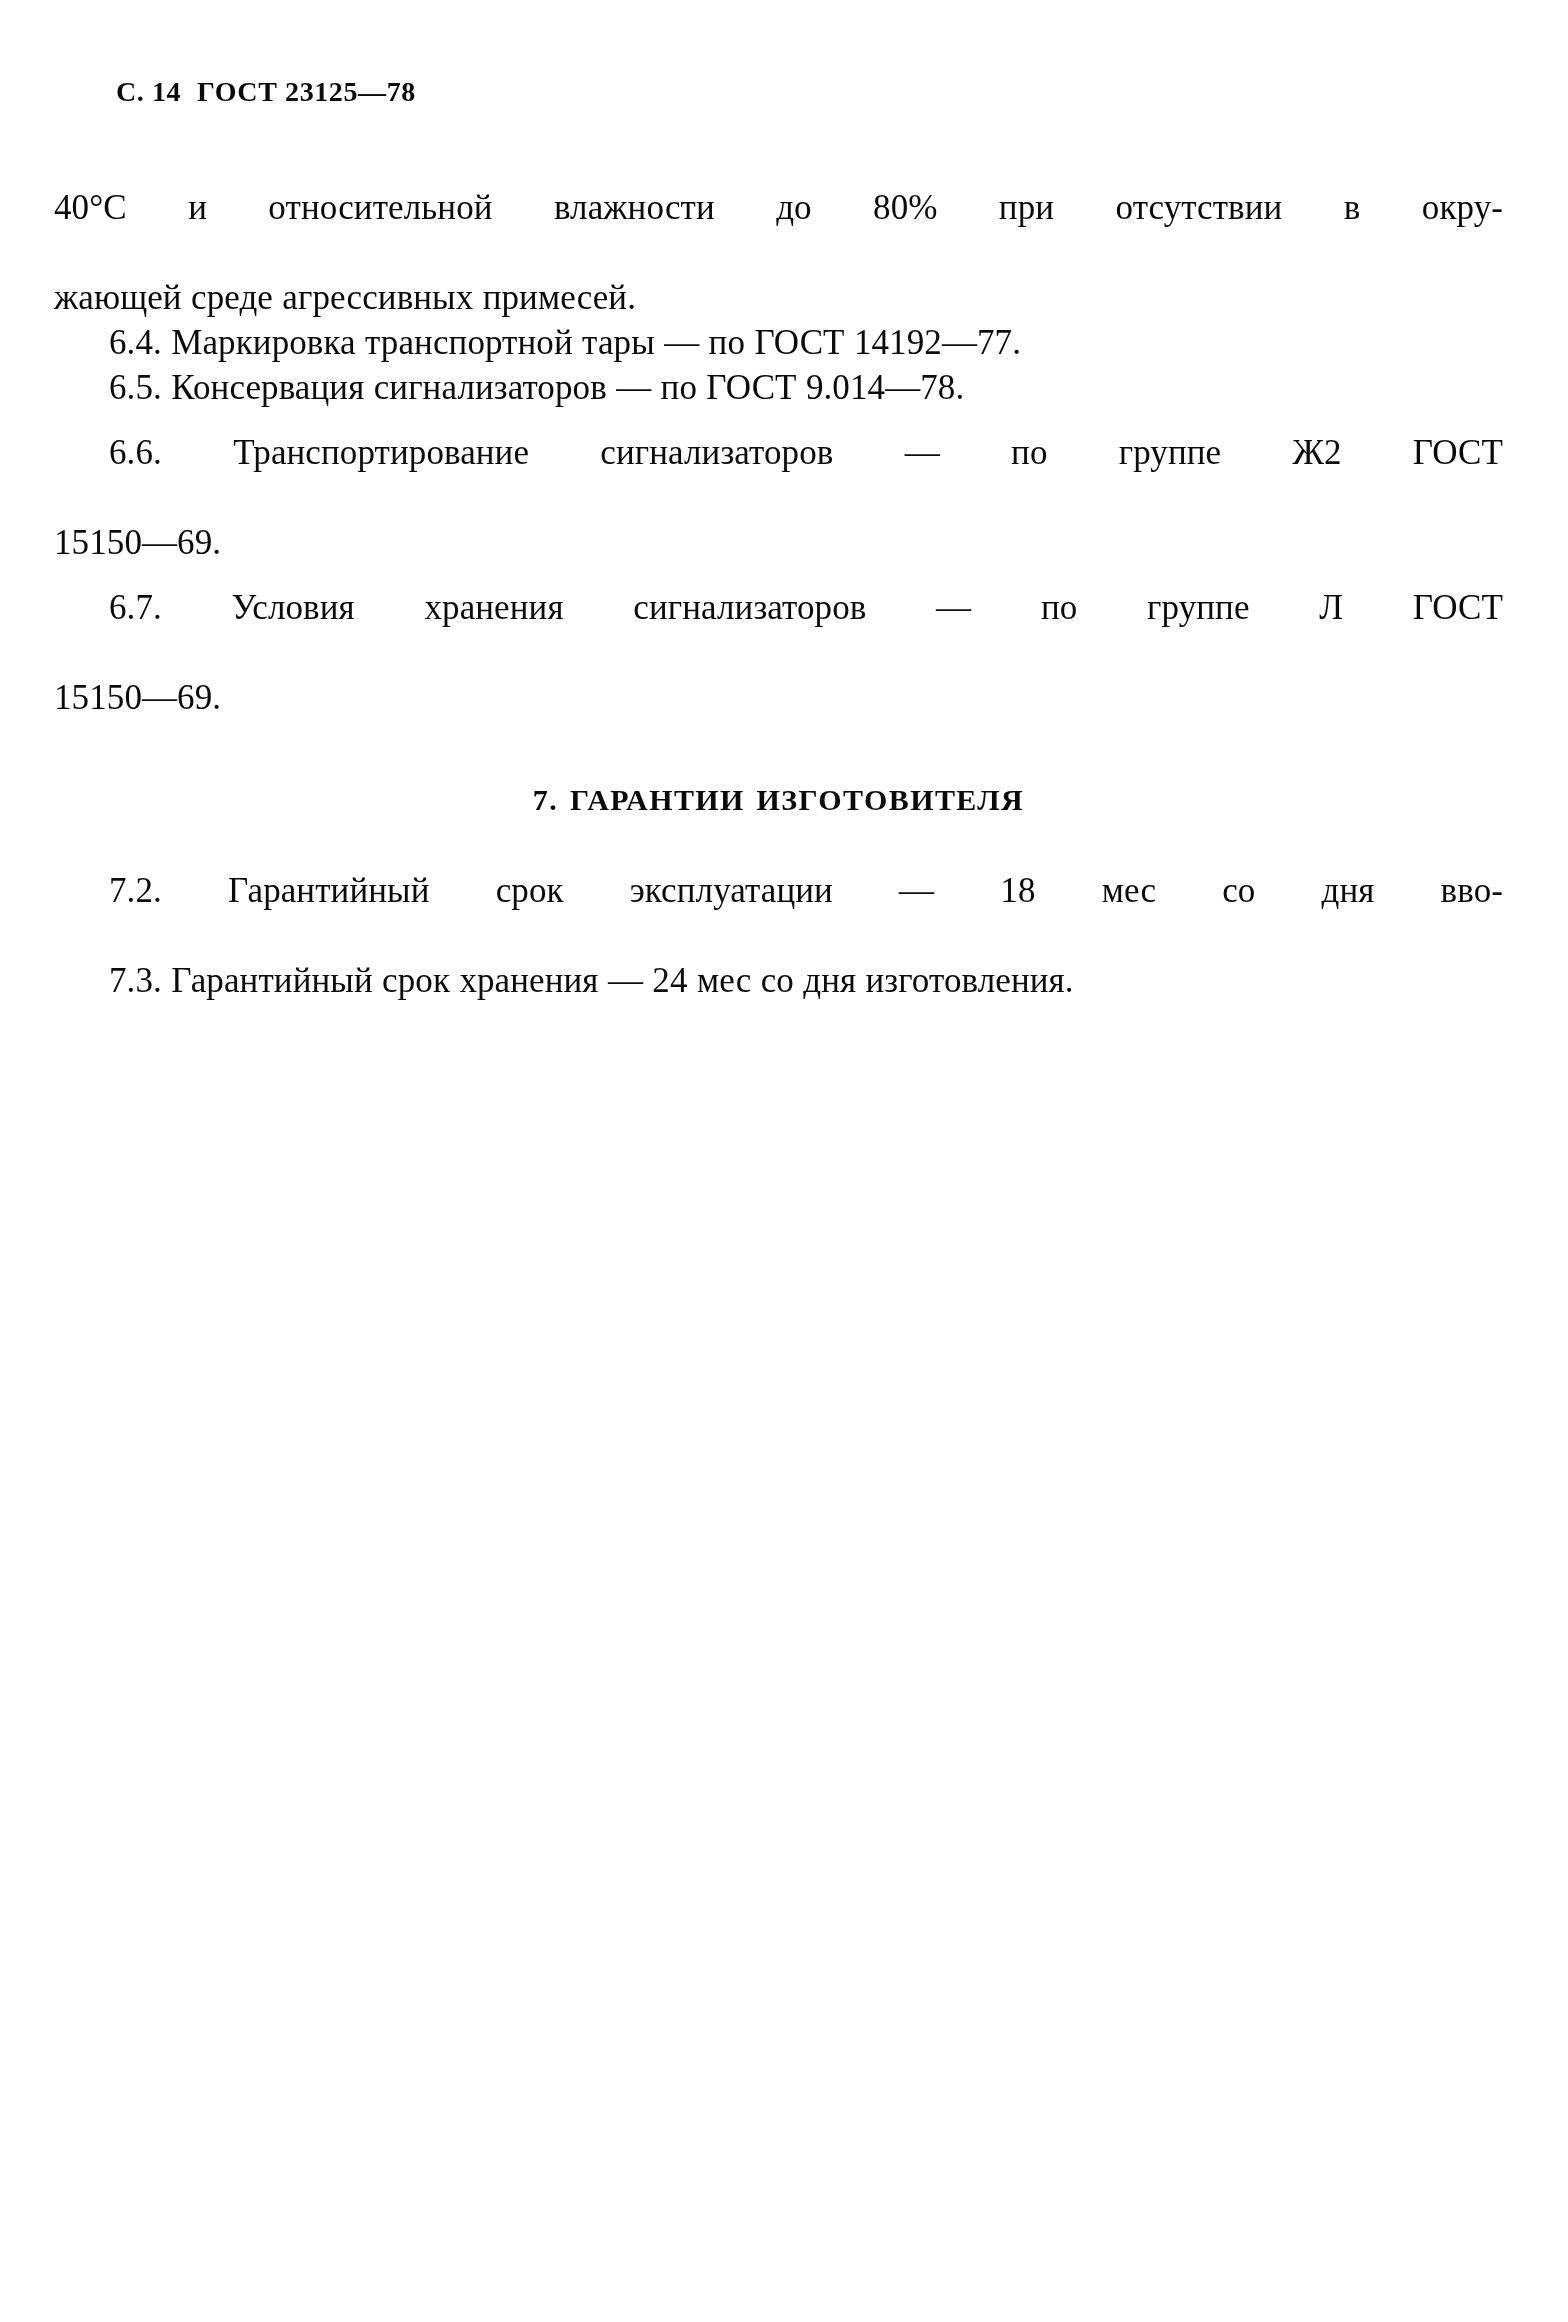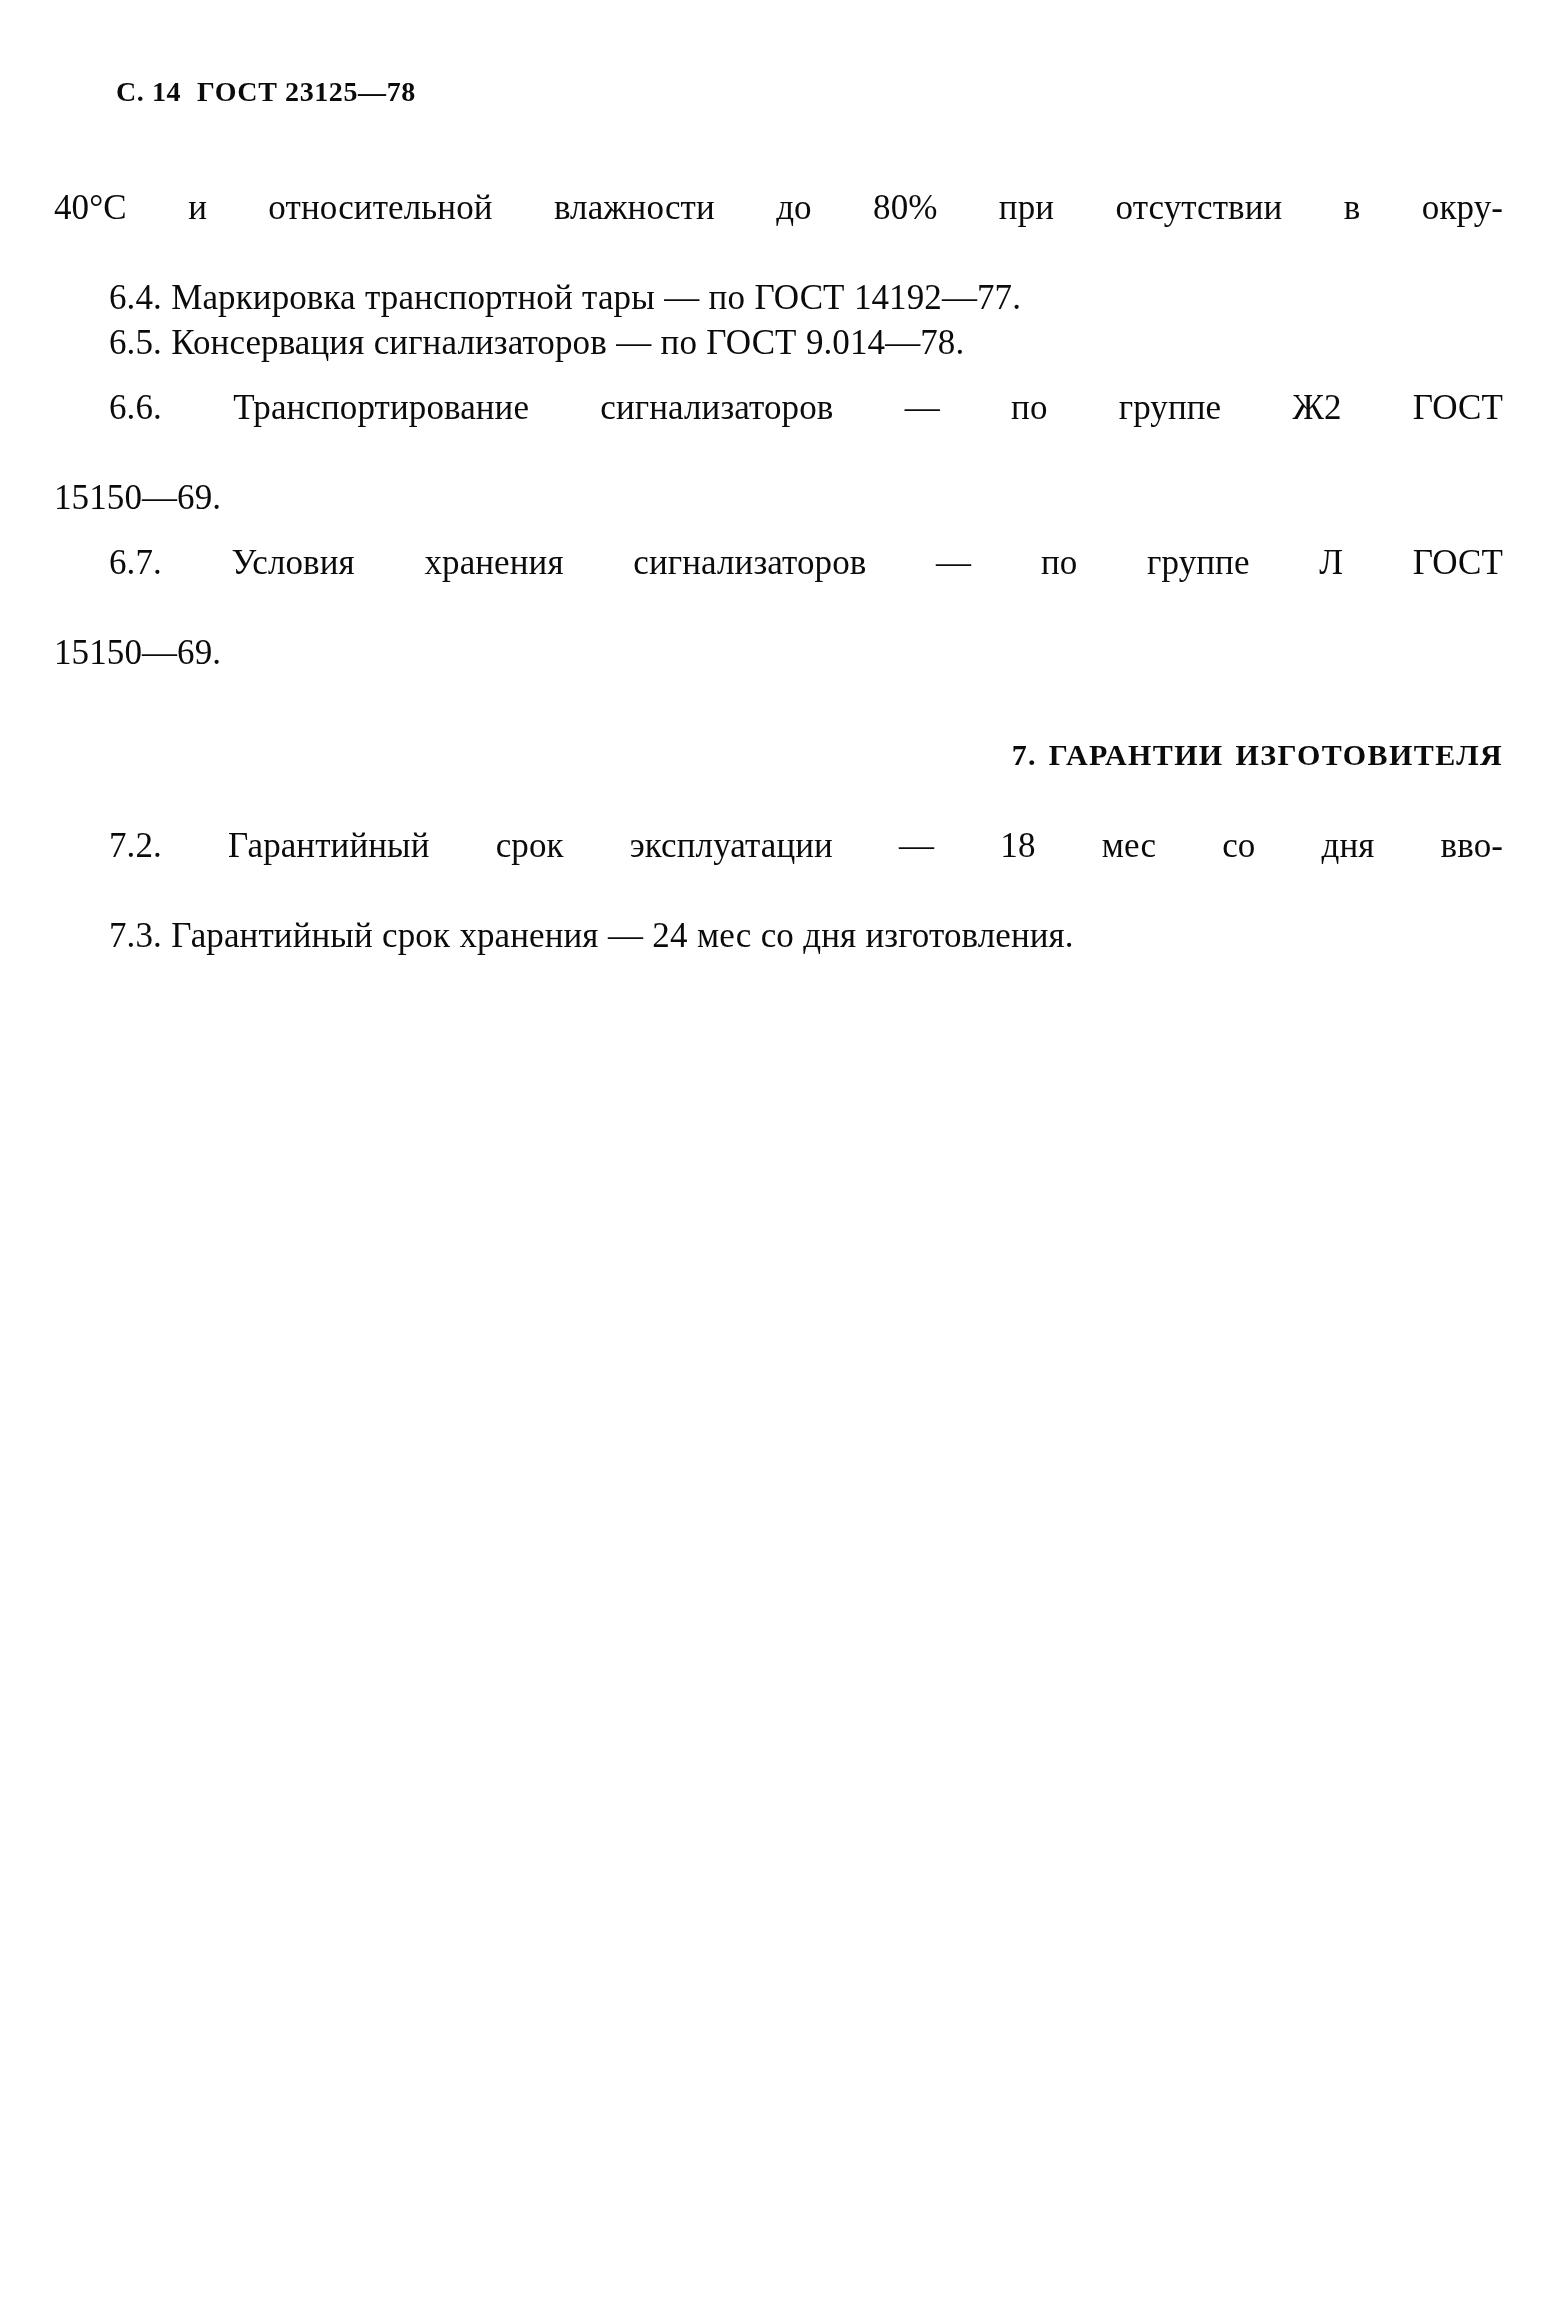--- a/index.html
+++ b/index.html
@@ -72,40 +72,41 @@
   .para .stretch::after {
     content: "";
     display: inline-block;
     width: 100%;
   }
 
   
   .section-heading {
     margin-top: 63px;
     margin-bottom: 51px;
-    text-align: right;
+    text-align: center;
     font-size: 30px;
     font-weight: bold;
     letter-spacing: 1.4px;
     word-spacing: 2.9px;
   }
 </style>
 </head>
 <body>
 
 <div class="page">
 
   <div class="page-header">
     <span class="hdr-page-no">С. 14</span><span class="hdr-std">ГОСТ 23125—78</span>
   </div>
 
   <div class="content">
 
     <p class="para">
       <span class="stretch">40°С и относительной влажности до 80% при отсутствии в окру-</span>
+      <span>жающей среде агрессивных примесей.</span>
     </p>
 
     <p class="para indent">
       <span>6.4. Маркировка транспортной тары — по ГОСТ 14192—77.</span>
     </p>
 
     <p class="para indent">
       <span>6.5. Консервация сигнализаторов — по ГОСТ 9.014—78.</span>
     </p>
 

